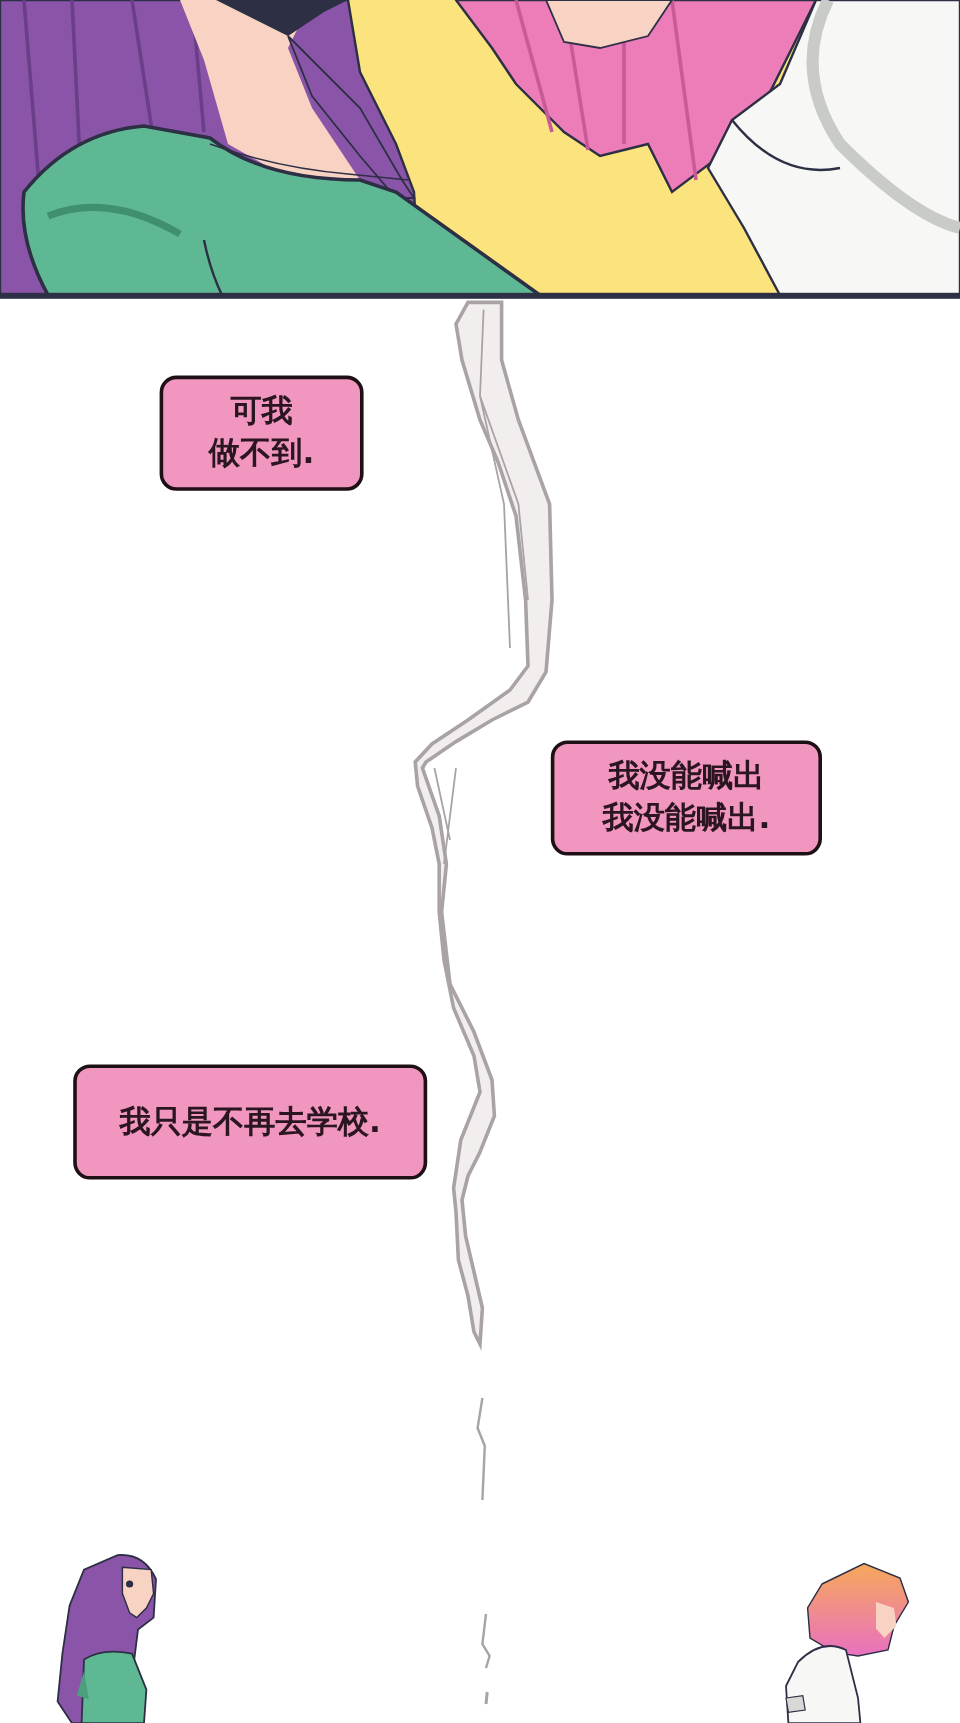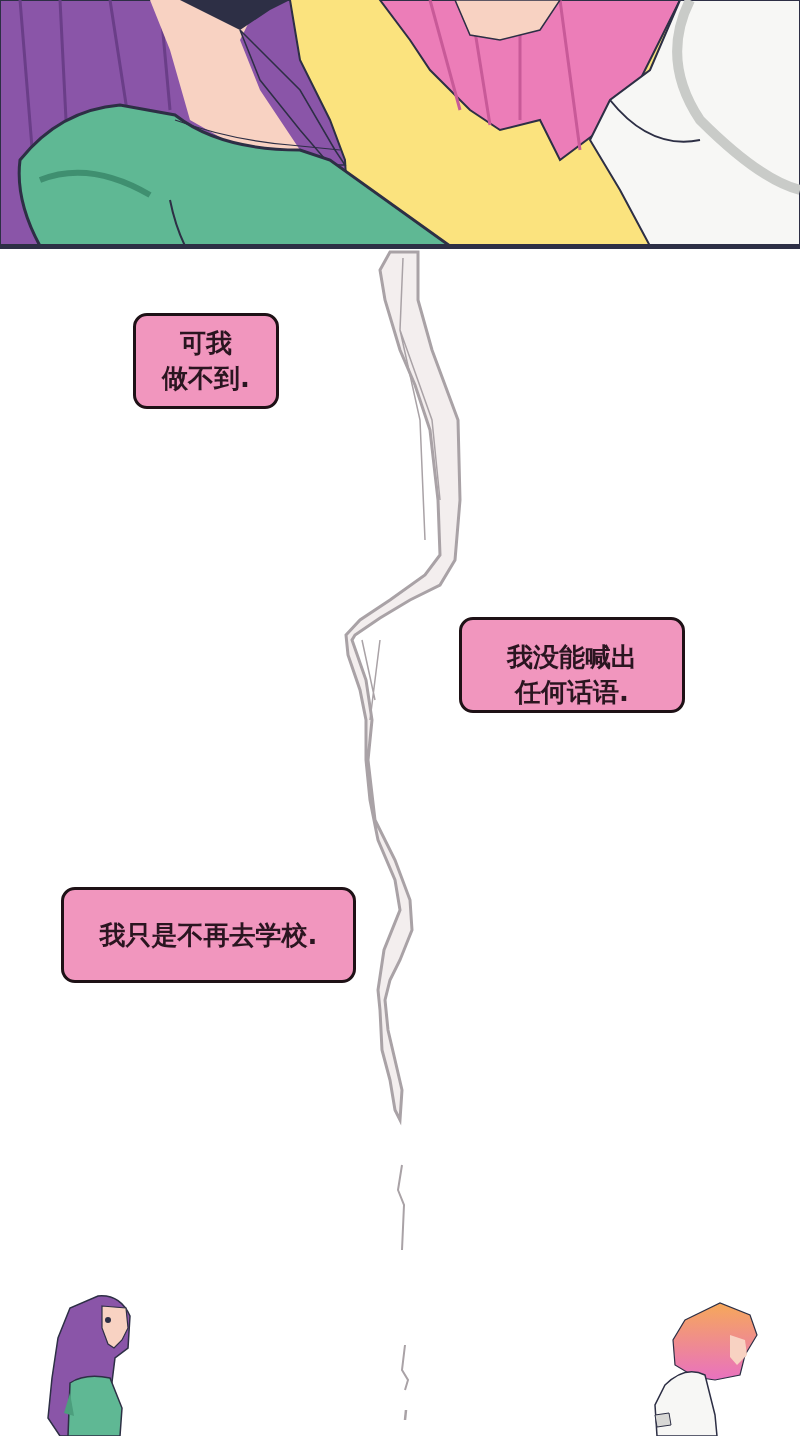--- a/index.html
+++ b/index.html
@@ -61,31 +61,31 @@
 <div class="panel-border"></div>
 
 <svg class="ribbon" width="800" height="1187" viewBox="0 249 800 1187">
   <path d="M390 252 L418 252 L418 300 L432 350 L458 420 L460 500 L455 560 L440 585 L410 600 L380 618 L355 635 L352 640 L366 680 L372 720 L368 760 L375 820 L395 860 L410 900 L412 930 L400 960 L390 980 L385 1000 L388 1030 L395 1060 L402 1090 L400 1120 L395 1110 L390 1080 L382 1050 L380 1010 L378 990 L384 950 L400 910 L395 880 L378 840 L370 800 L366 760 L366 720 L360 690 L348 655 L346 635 L360 620 L390 600 L425 575 L440 555 L438 500 L430 430 L415 385 L400 350 L385 300 L380 270 Z" fill="#f3eeee" stroke="#a9a2a6" stroke-width="3"></path>
   <path d="M403 258 L400 330 L432 420 L440 500 M400 330 L420 420 L425 540 M362 640 L375 700 M380 640 L370 720" stroke="#a9a2a6" stroke-width="1.5" fill="none"></path>
   <path d="M402 1165 L398 1190 L404 1205 L402 1250" stroke="#a9a2a6" stroke-width="2" fill="none"></path>
   <path d="M405 1345 L402 1370 L408 1380 L405 1390" stroke="#a9a2a6" stroke-width="2" fill="none"></path>
   <path d="M406 1410 L405 1420" stroke="#a9a2a6" stroke-width="2.5" fill="none"></path>
 </svg>
 
-<div class="bubble" style="left:133px; top:313px; width:146px; height:96px;align-items:center;">
+<div class="bubble" style="left:133px; top:313px; width:170px; height:96px;align-items:center;">
   <div>
     <span>可我</span>
     <span>做不到.</span>
   </div>
 </div>
 
-<div class="bubble" style="left:459px; top:617px; width:226px; height:96px;align-items:flex-end;">
+<div class="bubble" style="left:459px; top:617px; width:226px; height:96px;">
   <div>
     <span>我没能喊出</span>
-    <span>任何话语.</span>
+    <span>我没能喊出.</span>
   </div>
 </div>
 
 <div class="bubble" style="left:61px; top:887px; width:295px; height:96px;">
   <div>
     <span>我只是不再去学校.</span>
   </div>
 </div>
 
 <svg class="figure" style="left:40px; top:1288px;" width="100" height="148" viewBox="0 0 100 148">

